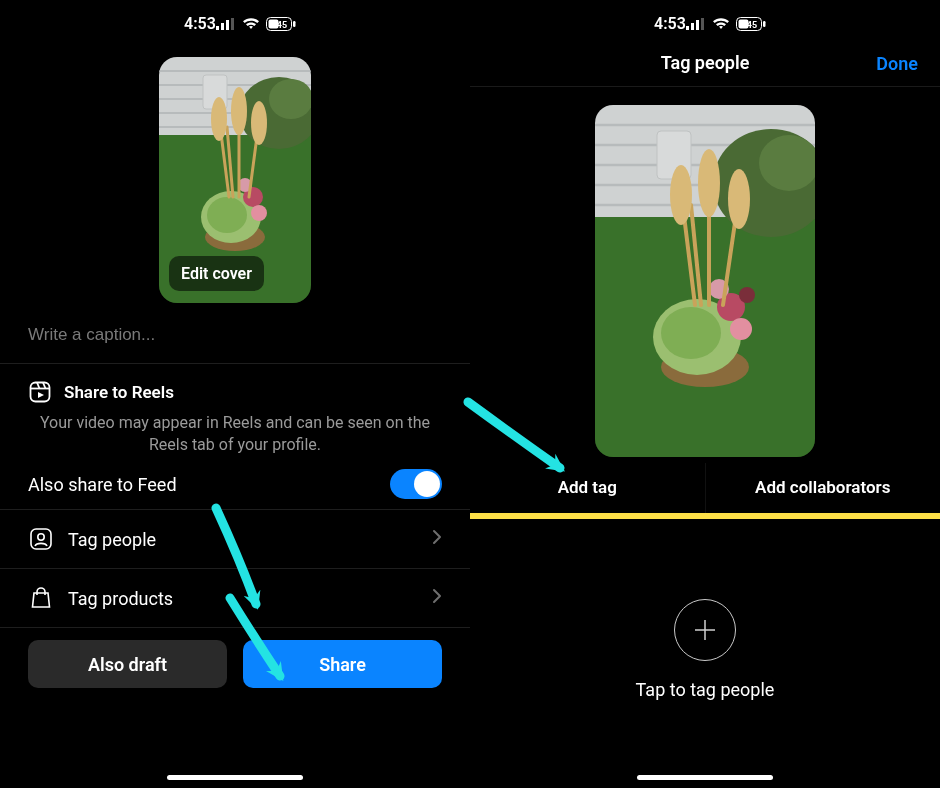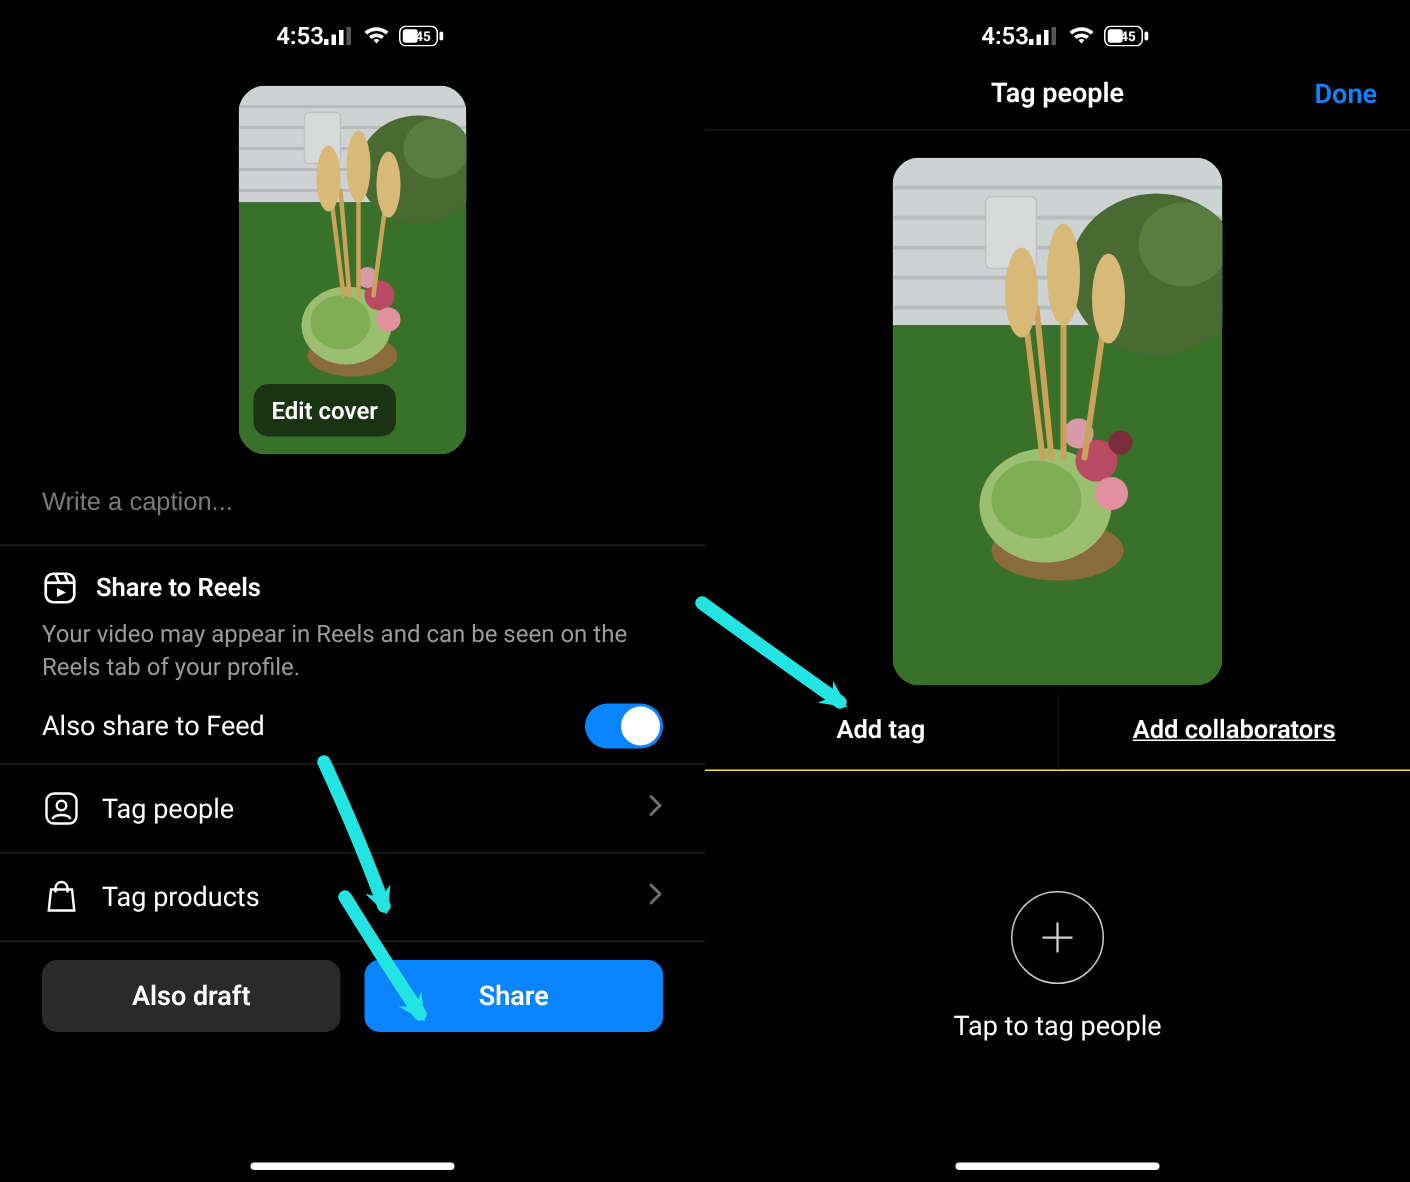--- a/index.html
+++ b/index.html
@@ -25,42 +25,42 @@
   
   .caption { padding: 22px 28px 18px 28px; }
   .caption input { width: 100%; background: transparent; border: none; outline: none; color: #fff; font-size: 17px; }
   .caption input::placeholder { color: #7a7a7a; }
   
   .sep { height: 1px; background: #1e1e1e; margin: 0 0 0 0; }
   
   .share-reels { padding: 16px 28px 10px 28px; }
   .sr-head { display: flex; align-items: center; gap: 12px; font-size: 17px; font-weight: 600; margin-bottom: 8px; }
   .sr-head svg { flex: 0 0 auto; }
-  .sr-desc { color: #9a9a9a; font-size: 16px; line-height: 1.35; margin-bottom: 14px; }
+  .sr-desc { color: #9a9a9a; font-size: 16px; line-height: 1.35; margin-bottom: 14px; text-align: center; }
   .sr-feedrow { display: flex; align-items: center; justify-content: space-between; }
   .sr-feedrow .lbl { font-size: 18px; }
   .toggle { width: 52px; height: 30px; border-radius: 16px; background: #0a84ff; position: relative; }
   .toggle .knob { position: absolute; right: 2px; top: 2px; width: 26px; height: 26px; border-radius: 50%; background: #fff; }
   
   .row { display: flex; align-items: center; padding: 16px 28px; gap: 14px; }
   .row .rlabel { flex: 1; font-size: 18px; }
   .row .chev { color: #6e6e6e; }
   .row svg.lead { flex: 0 0 auto; }
   
   .btnrow { display: flex; gap: 16px; padding: 12px 28px 0 28px; }
   .btn { flex: 1; height: 48px; border-radius: 10px; display: flex; align-items: center; justify-content: center; font-size: 18px; font-weight: 600; }
   .btn-grey { background: #2a2a2a; color: #fff; }
   .btn-blue { background: #0a84ff; color: #fff; }
   
   .homebar { position: absolute; bottom: 8px; left: 50%; transform: translateX(-50%); width: 136px; height: 5px; border-radius: 3px; background: #fff; }
 
   
-  .segrow { display: flex; margin-top: 6px; border-bottom: 1px solid #fde047; }
+  .segrow { display: flex; margin-top: 6px; border-bottom: 6px solid #fde047; }
   .segbtn { flex: 1; padding: 14px 0 16px 0; text-align: center; font-size: 17px; font-weight: 600; color: #fff; }
-  .segbtn + .segbtn { border-left: 1px solid #111; text-decoration: underline; }
+  .segbtn + .segbtn { border-left: 1px solid #111; }
 
   
   .tapzone { margin-top: 80px; display: flex; flex-direction: column; align-items: center; gap: 18px; }
   .pluscircle { width: 62px; height: 62px; border: 1.5px solid #c9c9c9; border-radius: 50%; display: flex; align-items: center; justify-content: center; }
   .tapzone .tlabel { font-size: 18px; }
 
   
   .arrows { position: absolute; inset: 0; pointer-events: none; }
 </style>
 </head>

